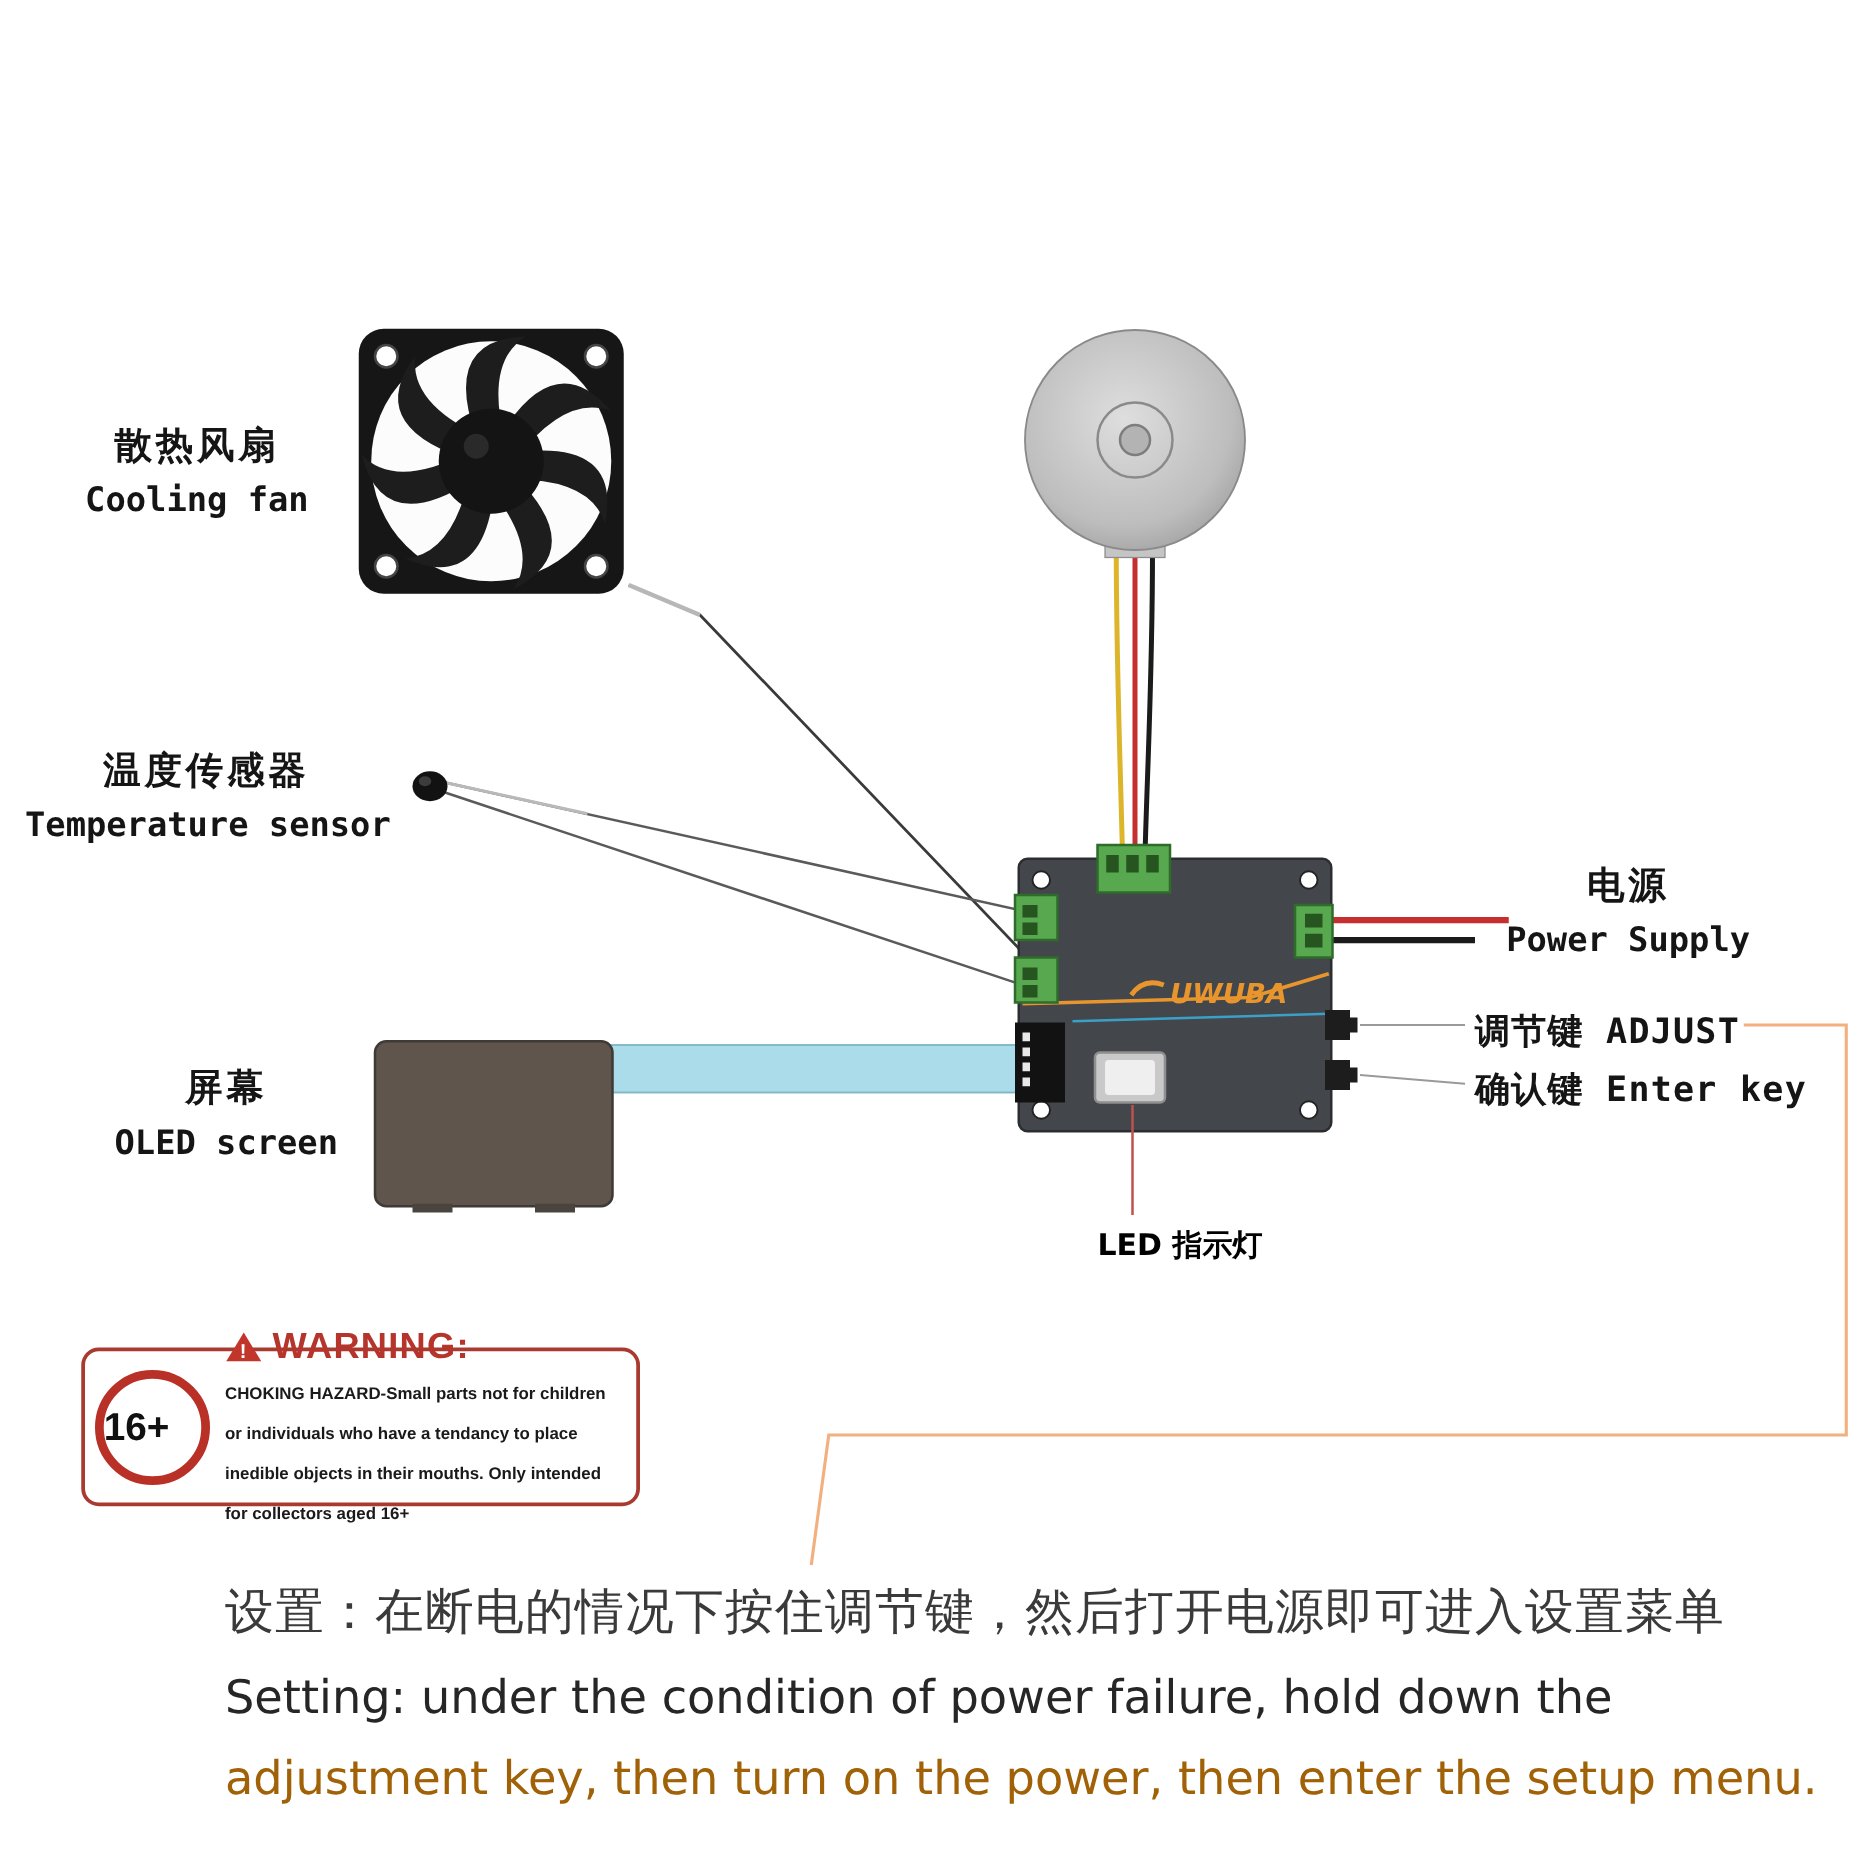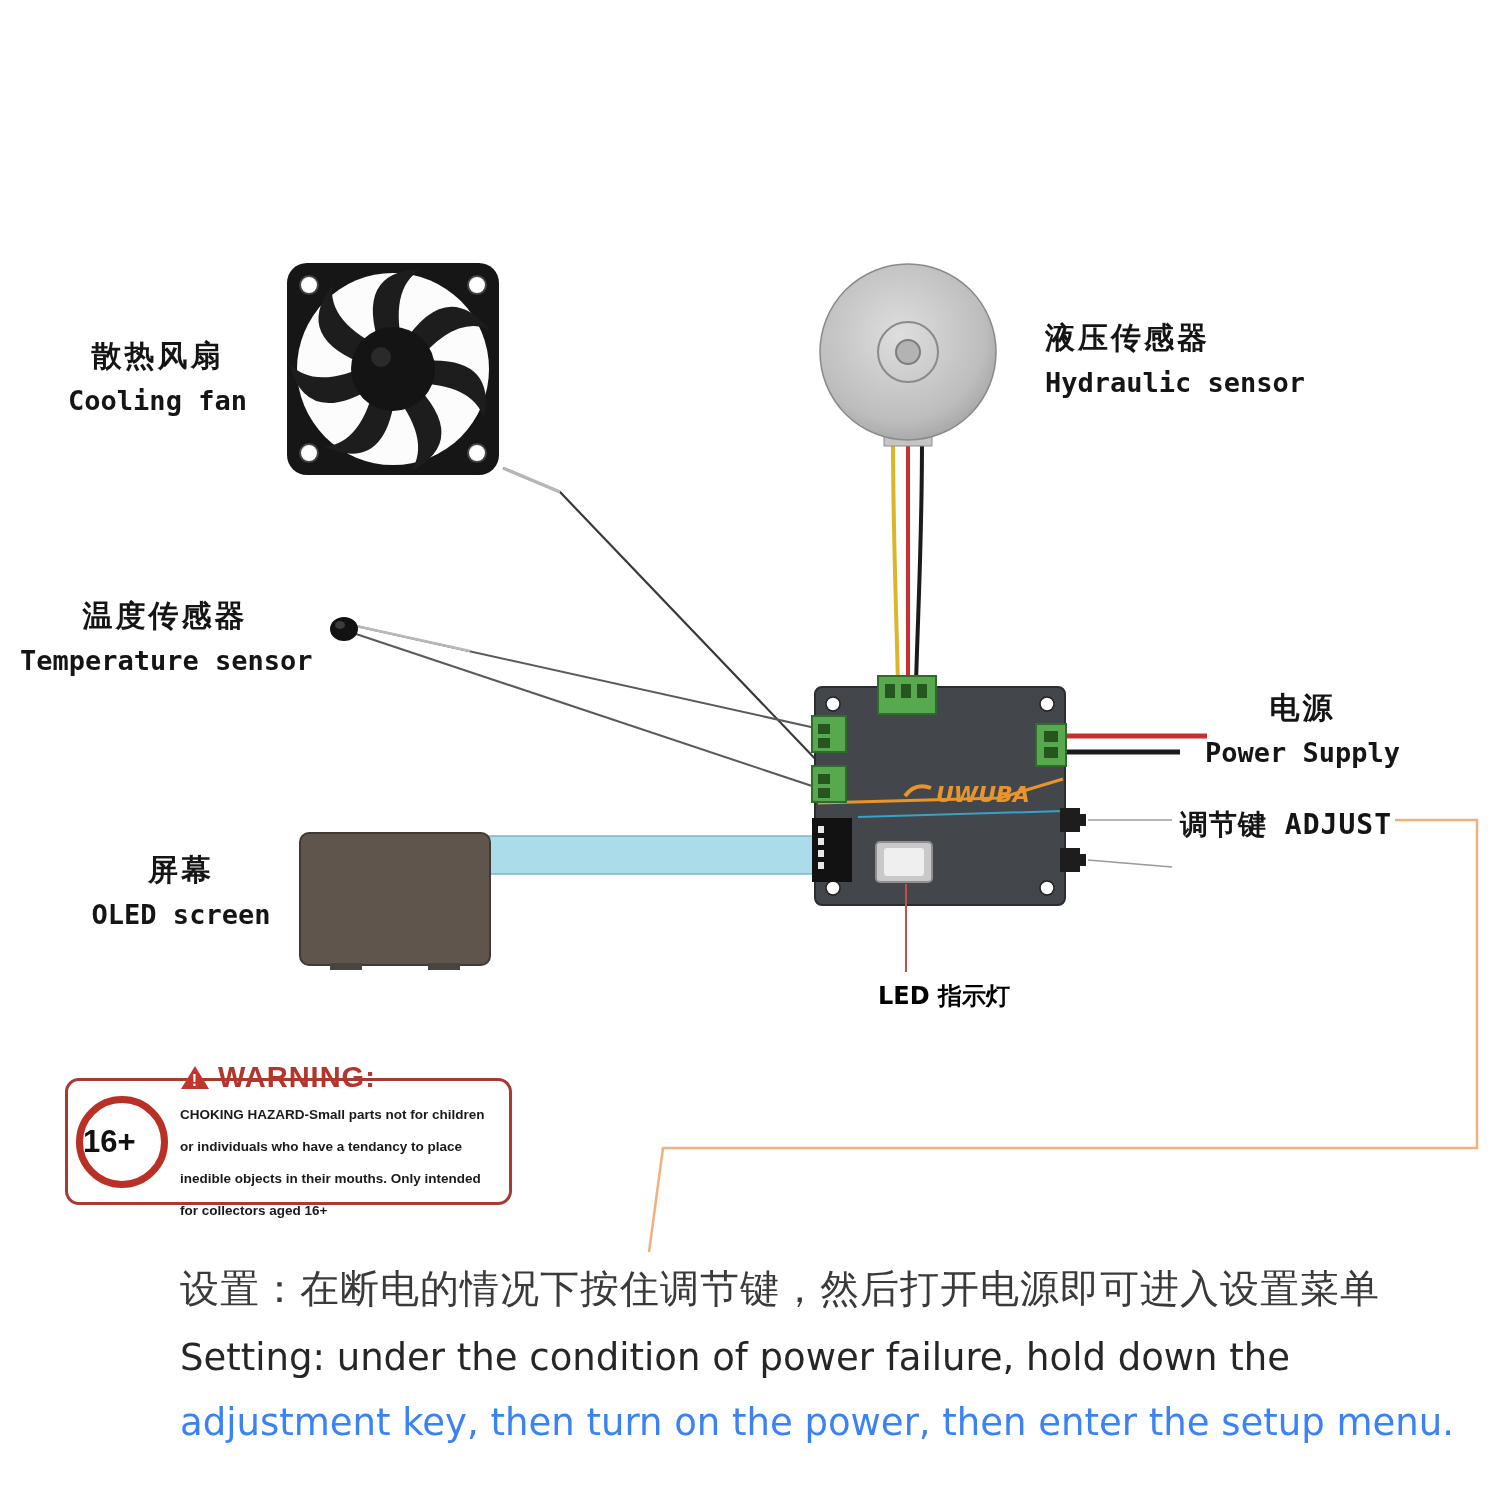--- a/index.html
+++ b/index.html
@@ -22,21 +22,21 @@
             font-family:"Liberation Sans",sans-serif;font-weight:bold;font-size:31px;color:#111;margin-right:12px;}
   .warncol{flex:1;display:flex;flex-direction:column;}
   .warntitle{display:flex;align-items:center;gap:8px;font-family:"Liberation Sans",sans-serif;
              font-weight:bold;font-size:29px;color:#b5342c;letter-spacing:1px;line-height:1;}
   .warnline{font-family:"Liberation Sans",sans-serif;font-weight:bold;font-size:13.5px;
             line-height:1.32;color:#1a1a1a;margin-top:14px;}
   
   .instr{position:absolute;left:180px;white-space:nowrap;}
   .instr-zh{top:1262px;font-size:39px;color:#3a3a3a;letter-spacing:1px;}
   .instr-en1{top:1336px;font-size:37px;color:#262626;}
-  .instr-en2{top:1401px;font-size:37px;color:#3b82f6;}
+  .instr-en2{top:1401px;font-size:37px;color:#a16207;}
 </style>
 </head>
 <body>
 
 <div class="canvas">
 
   <svg class="scene" width="1500" height="1500" viewBox="0 0 1500 1500">
     <defs>
       <radialGradient id="gsensor" cx="45%" cy="40%" r="70%">
         <stop offset="0%" stop-color="#dedede"></stop>
@@ -175,32 +175,29 @@
   <div class="label center" style="left:55px;top:336px;width:205px;">
     <span class="zh">散热风扇</span>
     <span class="en">Cooling fan</span>
   </div>
 
   <div class="label center" style="left:20px;top:596px;width:290px;">
     <span class="zh">温度传感器</span>
     <span class="en">Temperature sensor</span>
   </div>
 
-  <div class="label" style="left:1045px;top:318px;">
-    <span class="zh">液压传感器</span>
-    <span class="en">Hydraulic sensor</span>
-  </div>
 
   <div class="label center" style="left:1195px;top:688px;width:215px;">
     <span class="zh">电源</span>
     <span class="en">Power Supply</span>
   </div>
 
   <div class="label single" style="left:1180px;top:806px;">调节键 ADJUST</div>
 
+  <div class="label single" style="left:1180px;top:853px;">确认键 Enter key</div>
 
   <div class="label center" style="left:81px;top:850px;width:200px;">
     <span class="zh">屏幕</span>
     <span class="en">OLED screen</span>
   </div>
 
   <div class="label led-label" style="left:878px;top:980px;">LED 指示灯</div>
 
   <div class="warnbox">
     <div class="agebadge">

